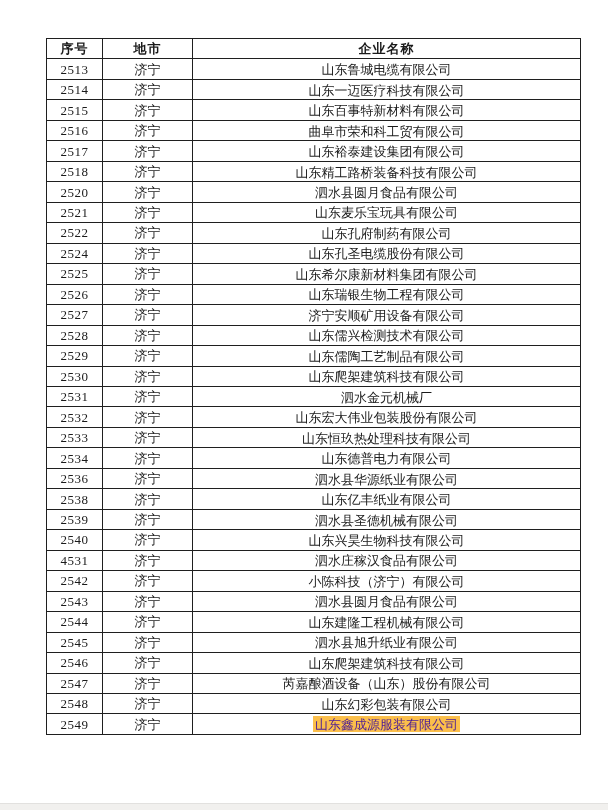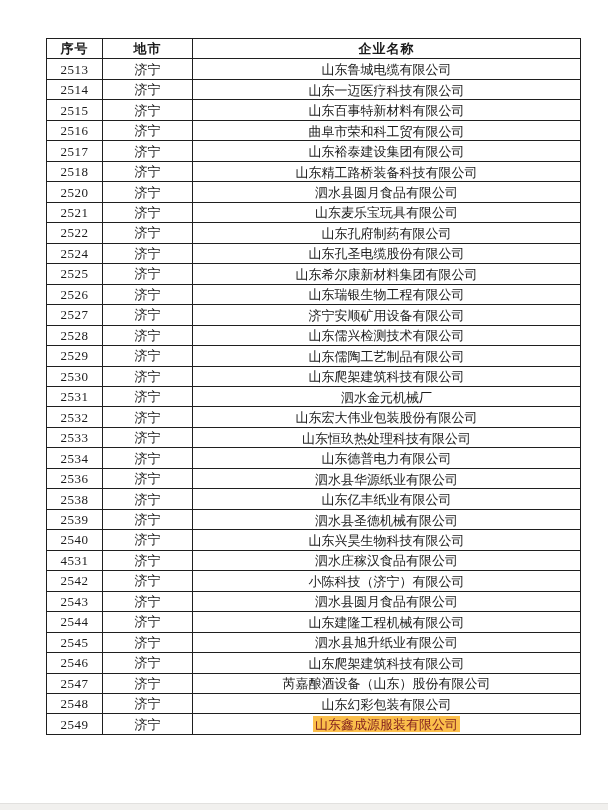--- a/index.html
+++ b/index.html
@@ -33,21 +33,21 @@
     font-weight: bold;
     letter-spacing: 1px;
   }
   .col-serial { width: 56px; }
   .col-city   { width: 90px; }
   .col-company{ width: 388px; }
   .cell-serial { letter-spacing: 0.5px; font-family: Liberation Serif, serif; }
   .company-name { display: inline-block; padding: 2px 2px 1px 2px; }
   tr.row-highlight .company-name {
     background: #fbbf4b;
-    color: #7f1d1d;
+    color: #4c1d95;
   }
   .page-bottom-gutter {
     position: absolute;
     left: 0; bottom: 0;
     width: 608px; height: 7px;
     background: #f1f0ee;
     border-top: 1px solid #e2e1df;
   }
 </style>
 </head>

